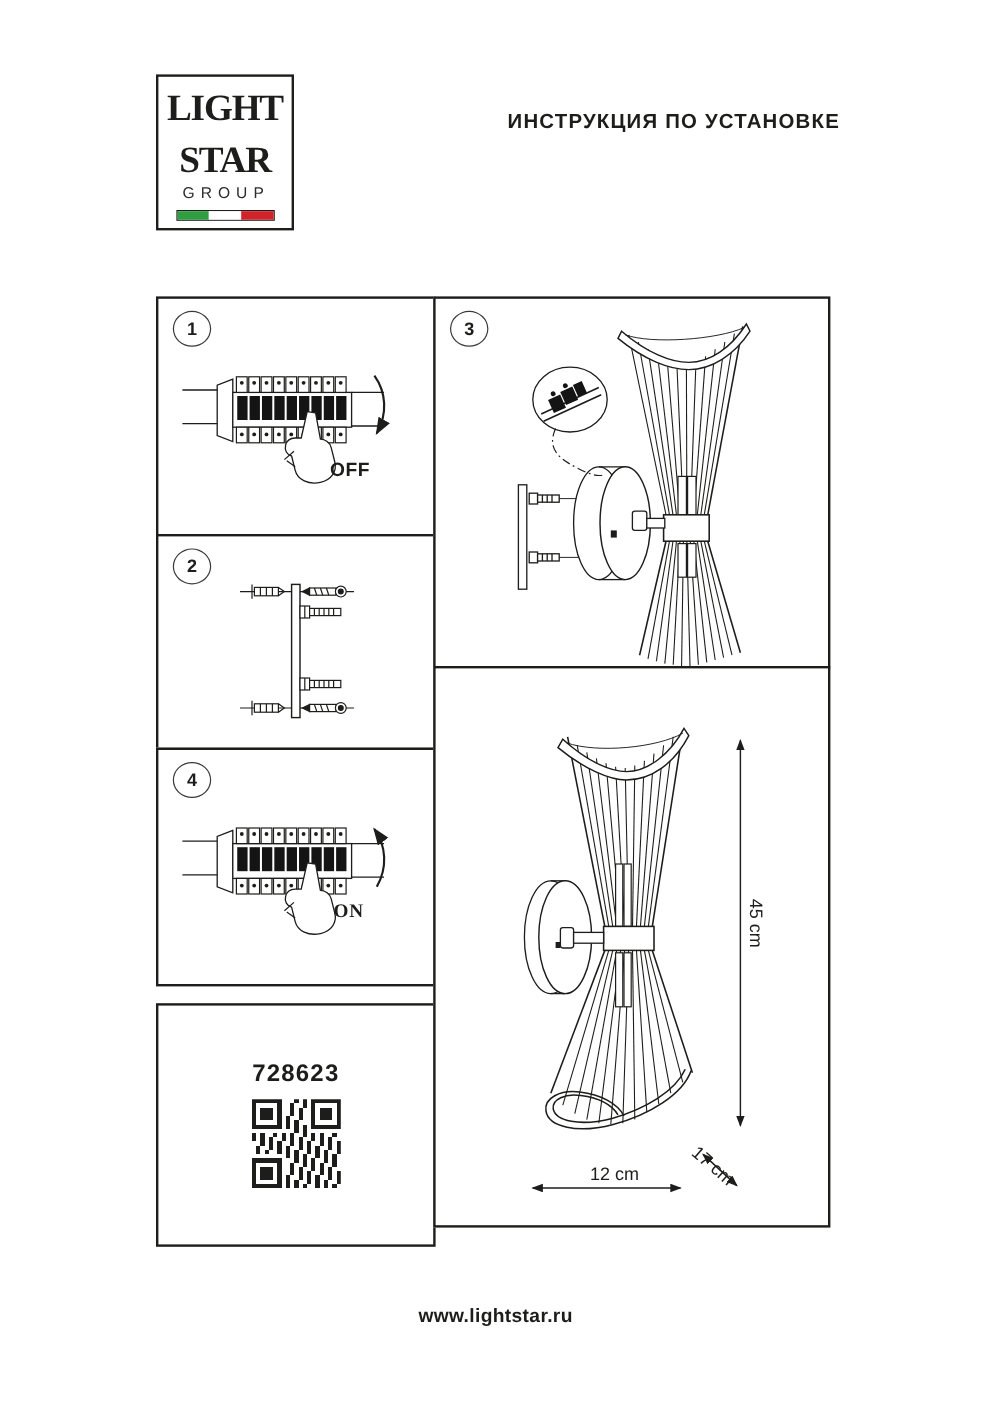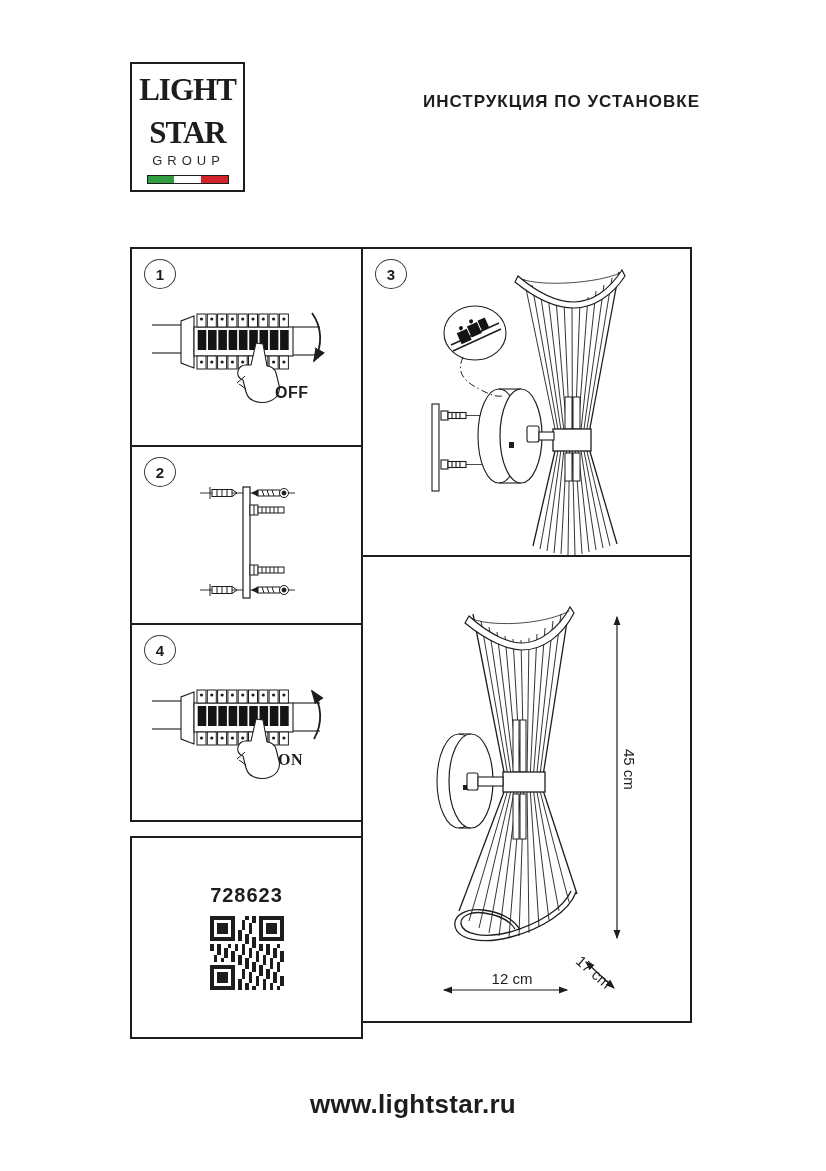--- a/index.html
+++ b/index.html
@@ -30,21 +30,21 @@
   .switch-label{font-size:16px;font-weight:700;letter-spacing:.5px;}
   
   .article-code{left:0;top:46px;width:100%;text-align:center;font-size:20px;font-weight:700;letter-spacing:1px;}
   #qr-svg{left:50%;top:78px;transform:translateX(-50%);}
   
   .dim-label{font-size:15px;color:#1d1d1b;}
   .dim-v{writing-mode:vertical-rl;left:258px;top:192px;}
   .dim-h{left:114px;top:413px;width:70px;text-align:center;}
   .dim-d{left:221px;top:395px;transform:rotate(41deg);transform-origin:left top;}
   
-  .footer{left:0;top:1089px;width:100%;text-align:center;font-size:26px;font-weight:700;letter-spacing:.3px;}
+  .footer{left:0;top:1089px;width:100%;text-align:center;font-size:16px;font-weight:700;letter-spacing:.3px;}
 </style>
 </head>
 <body>
 
 <div class="abs logo-box">
   <div class="logo-word first">LIGHT</div>
   <div class="logo-word">STAR</div>
   <div class="logo-group">GROUP</div>
   <div class="logo-flag">
     <span style="background:#2f9e41"></span>

